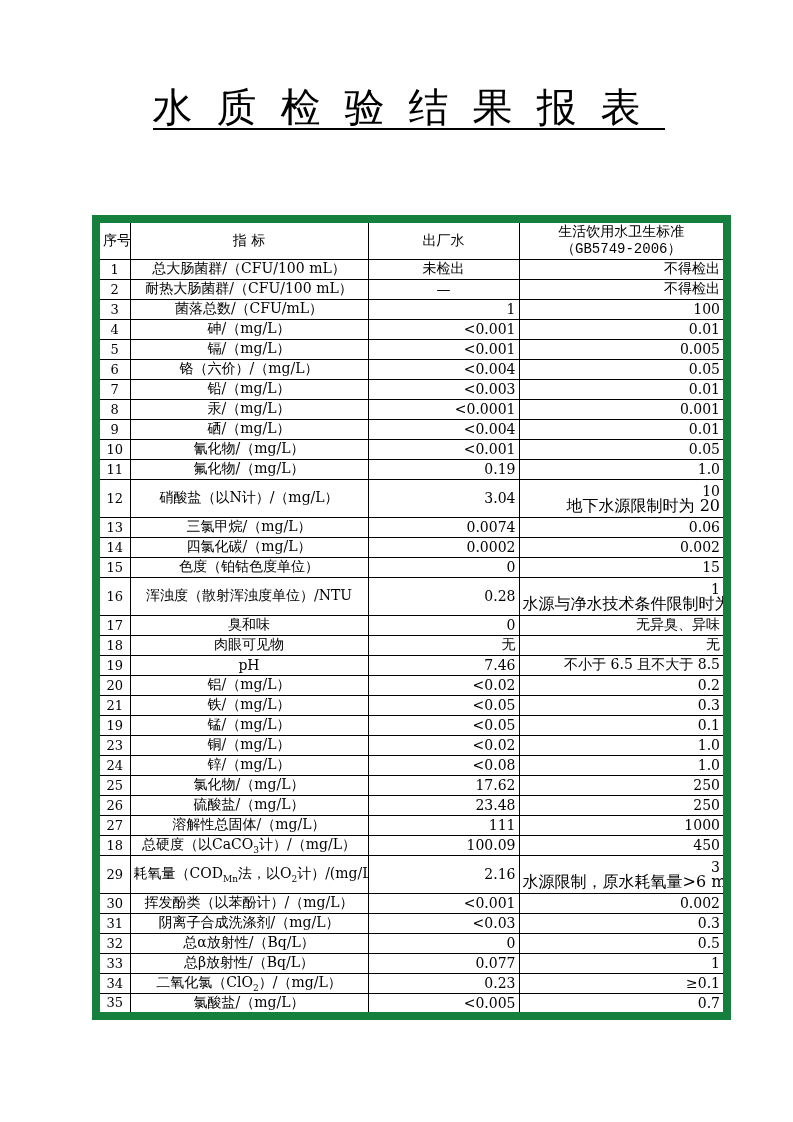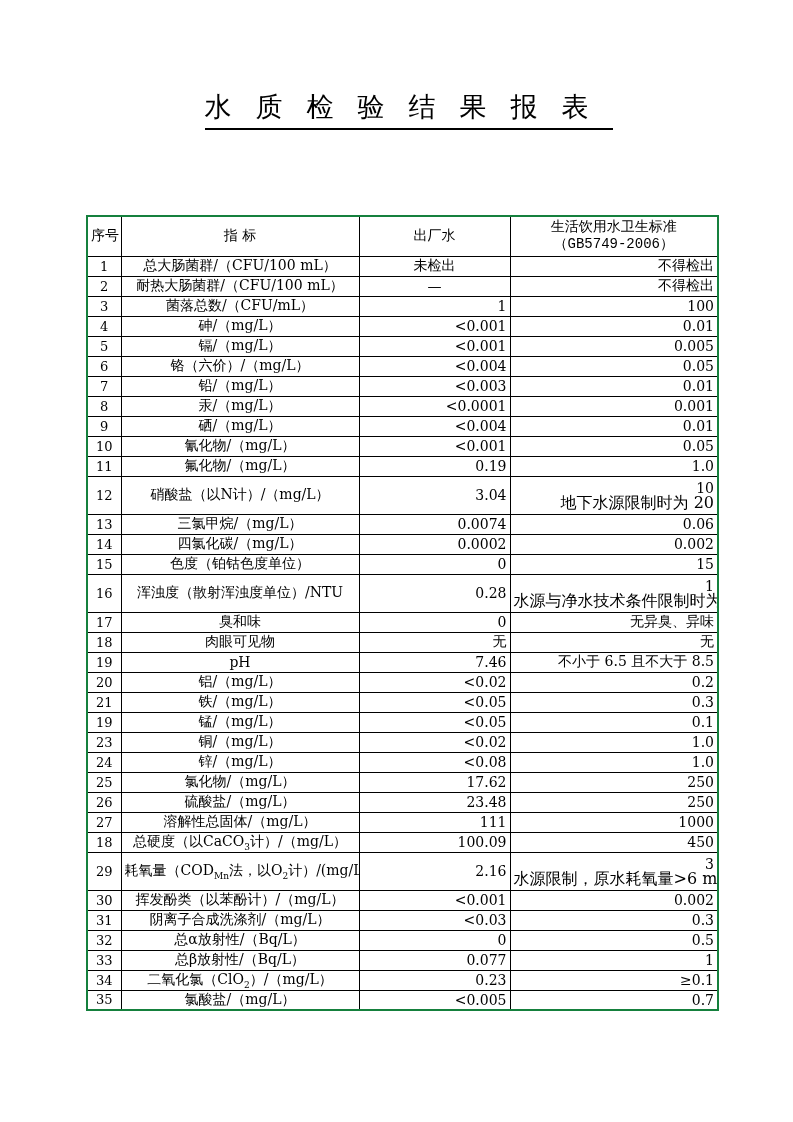--- a/index.html
+++ b/index.html
@@ -15,46 +15,46 @@
   
   .title-wrap {
     position: absolute;
     top: 90px;
     left: 0;
     width: 100%;
     text-align: center;
   }
   .title-text {
     display: inline-block;
-    font-size: 27px;
+    font-size: 40px;
     line-height: 34px;
     letter-spacing: 24px;
     margin-right: -24px; 
     border-bottom: 2px solid #000;
     padding-bottom: 4px;
     white-space: nowrap;
   }
   
   .meta {
     position: absolute;
     left: 117px;
     top: 172px;
     font-size: 14px;
     line-height: 20px;
     white-space: pre;
   }
   
   table.report {
     position: absolute;
-    left: 86px;
+    left: 92px;
     top: 215px;
     width: 631px;
     border-collapse: collapse;
     table-layout: fixed;
-    border: 2px solid #15803d;
+    border: 8px solid #15803d;
     font-size: 14px;
   }
   table.report th, table.report td {
     border: 1px solid #000;
     padding: 0 3px;
     overflow: hidden;
     white-space: nowrap;
     font-weight: normal;
     vertical-align: middle;
   }

